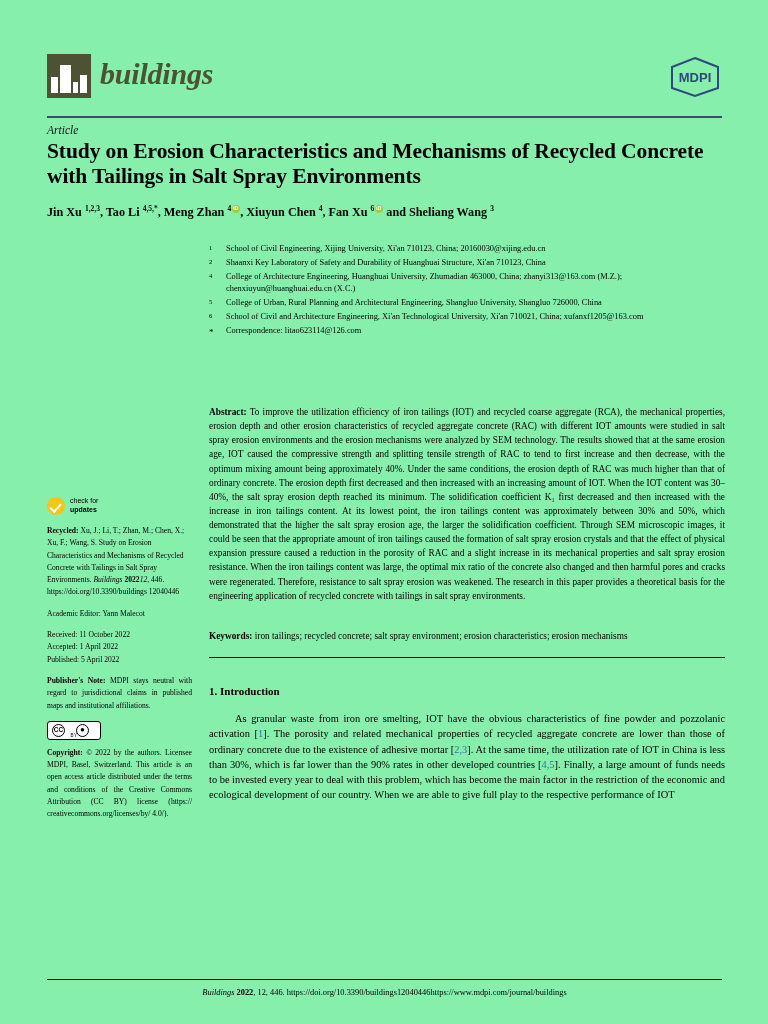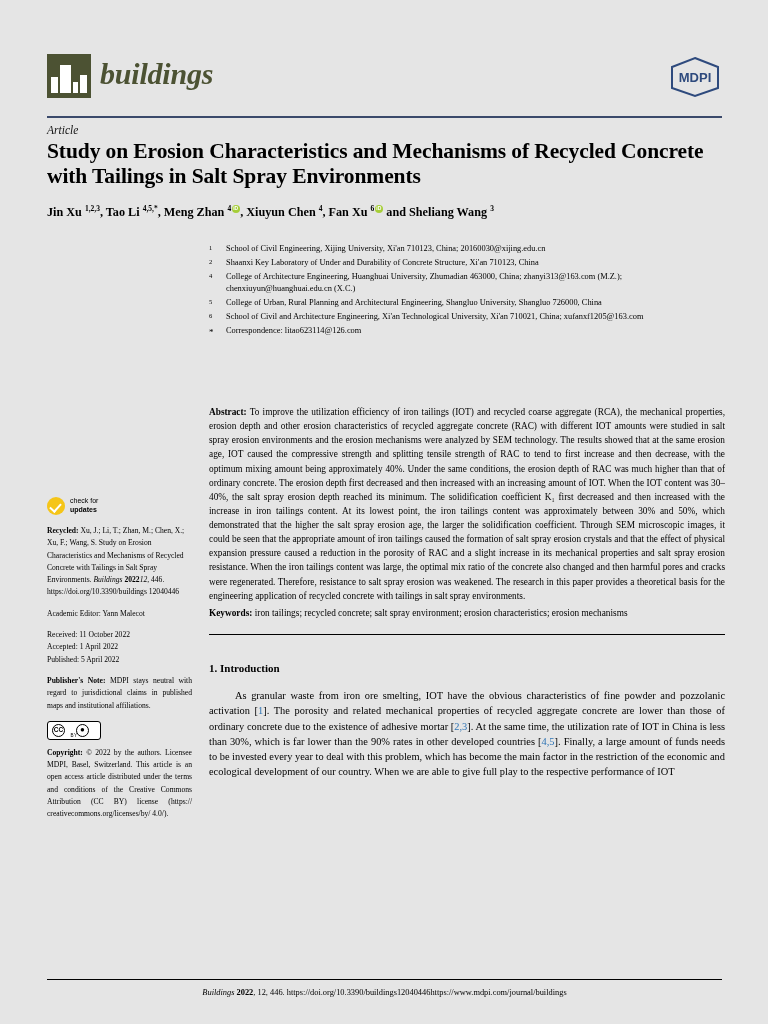--- a/index.html
+++ b/index.html
@@ -4,21 +4,21 @@
 <style>
   html, body {
     margin: 0;
     padding: 0;
     background: #c8c8c8;
   }
   .page {
     position: relative;
     width: 768px;
     height: 1024px;
-    background: #e5e5e5;
+    background: #86efac;
     margin: 0 auto;
     overflow: hidden;
     font-family: "Liberation Serif", serif;
     color: #000000;
     box-sizing: border-box;
   }
 
   
   .masthead {
     position: absolute;
@@ -249,21 +249,21 @@
     top: 405px;
     width: 516px;
   }
   .abstract {
     font-size: 9.3px;
     line-height: 1.52;
     text-align: justify;
   }
   .abstract b { font-weight: bold; margin-top: 44px; }
   .keywords {
-    margin-top: 4px;
+    margin-top: 27px;
     font-size: 9.3px;
     line-height: 1.5;
     text-align: justify;
     font-family: Liberation Serif, serif;
   }
   .keywords b { font-weight: bold; }
   .rule-thick {
     margin-top: 13px;
     width: 100%;
     height: 1.6px;
@@ -335,21 +335,21 @@
   <div class="title">Study on Erosion Characteristics and Mechanisms of Recycled Concrete with Tailings in Salt Spray Environments</div>
   <div class="authors">Jin Xu <sup>1,2,3</sup>, Tao Li <sup>4,5,*</sup>, Meng Zhan <sup>4</sup><span class="orcid"></span>, Xiuyun Chen <sup>4</sup>, Fan Xu <sup>6</sup><span class="orcid"></span> and Sheliang Wang <sup>3</sup></div>
 
   <div class="affils">
       <div class="affil-row">
         <div class="affil-num">1</div>
         <div class="affil-text">School of Civil Engineering, Xijing University, Xi'an 710123, China; 20160030@xijing.edu.cn</div>
       </div>
       <div class="affil-row">
         <div class="affil-num">2</div>
-        <div class="affil-text">Shaanxi Key Laboratory of Under and Durability of Concrete Structure, Xi'an 710123, China</div>
+        <div class="affil-text">Shaanxi Key Laboratory of Safety and Durability of Huanghuai Structure, Xi'an 710123, China</div>
       </div>
       <div class="affil-row">
         <div class="affil-num">4</div>
         <div class="affil-text">College of Architecture Engineering, Huanghuai University, Zhumadian 463000, China; zhanyi313@163.com (M.Z.); chenxiuyun@huanghuai.edu.cn (X.C.)</div>
       </div>
       <div class="affil-row">
         <div class="affil-num">5</div>
         <div class="affil-text">College of Urban, Rural Planning and Architectural Engineering, Shangluo University, Shangluo 726000, China</div>
       </div>
       <div class="affil-row">

